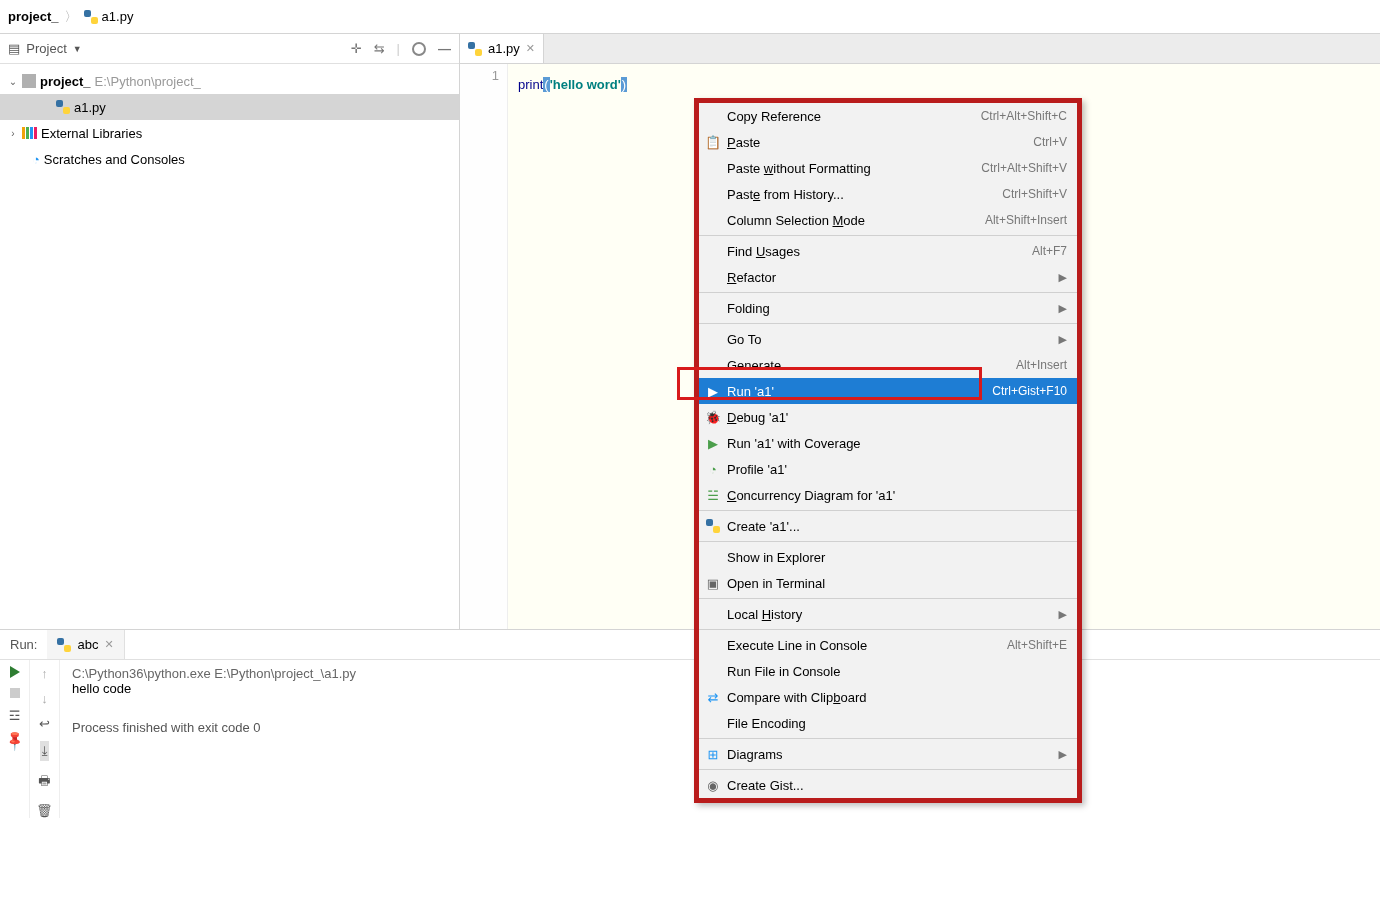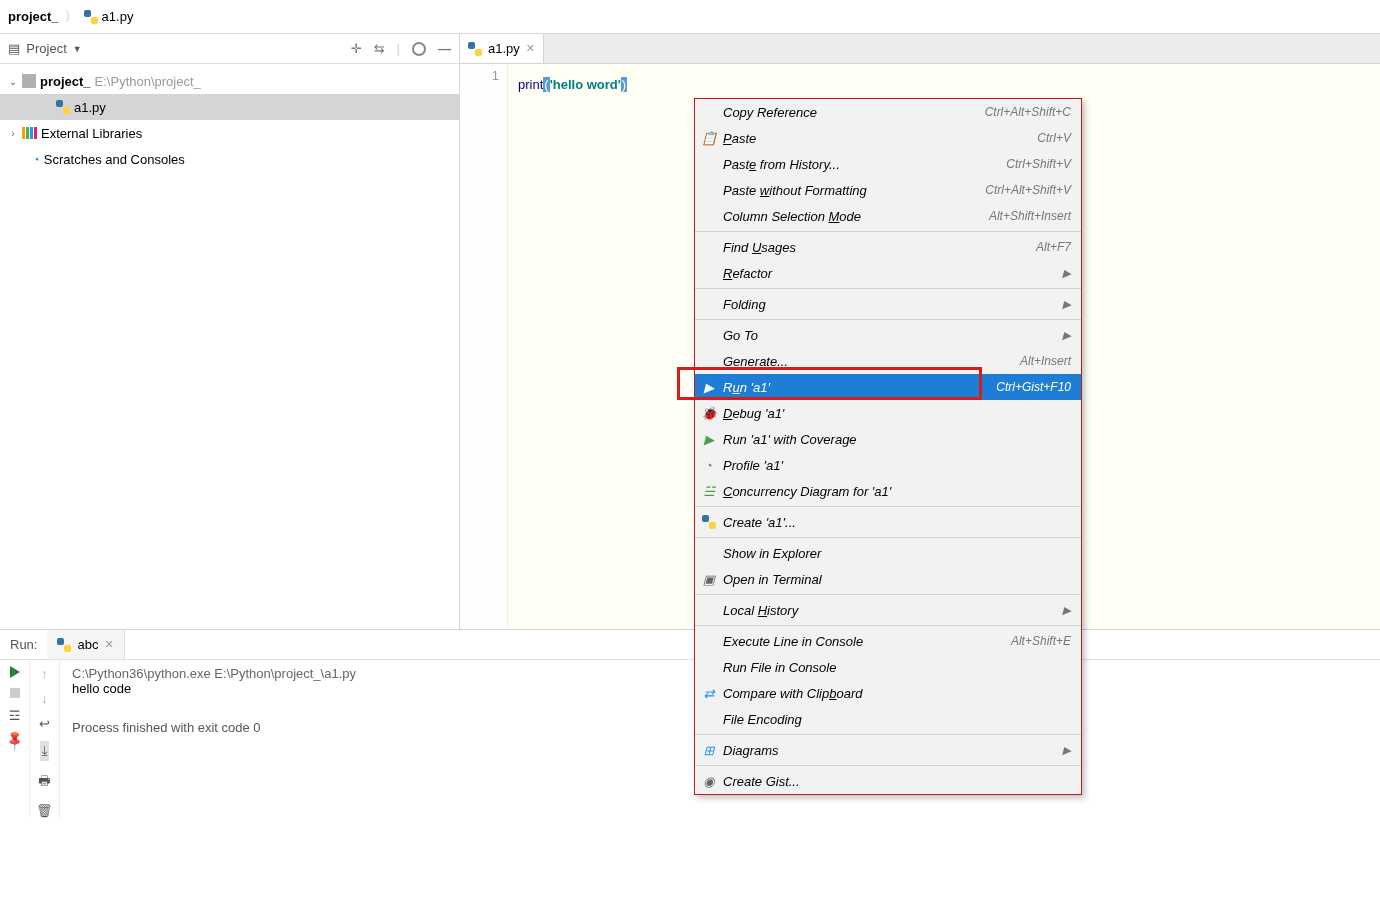--- a/index.html
+++ b/index.html
@@ -35,21 +35,21 @@
 .code .caret { background:#5b9bd5; color:#fff; padding:0 1px;}
 .run-header { height:30px; border-bottom:1px solid #e0e0e0; display:flex; align-items:center;}
 .run-header .label { padding:0 10px; color:#555;}
 .run-tab { display:flex; align-items:center; gap:6px; padding:0 10px; background:#f5f5f5; height:100%; border-right:1px solid #e0e0e0;}
 .run-body { flex:1; display:flex;}
 .run-gutter-col { width:30px; display:flex; flex-direction:column; align-items:center; gap:10px; padding-top:6px; border-right:1px solid #eee;}
 .run-gutter-col2 { width:30px; display:flex; flex-direction:column; align-items:center; gap:10px; padding-top:6px; border-right:1px solid #eee;}
 .console { flex:1; padding:6px 12px; font-family:"Consolas",monospace; font-size:14px;}
 .console .cmd { color:#666;}
 .console .exitcode { color:#555; margin-top:24px; display:block;}
-.ctx-menu { position:absolute; top:98px; left:694px; width:388px; background:#f2f2f2; border:1px solid #b91c1c; box-shadow:3px 3px 6px rgba(0,0,0,0.25); z-index:100;font-style:italic;}
+.ctx-menu { position:absolute; top:98px; left:694px; width:388px; background:#f2f2f2; border:5px solid #b91c1c; box-shadow:3px 3px 6px rgba(0,0,0,0.25); z-index:100;}
 .ctx-sep { height:1px; background:#d0d0d0; margin:2px 0;}
 .ctx-item { display:flex; align-items:center; height:26px; padding:0 10px 0 4px; gap:4px;}
 .ctx-item .ico { width:20px; display:flex; justify-content:center; color:#666;}
 .ctx-item .lbl { flex:1;}
 .ctx-item .sc { color:#777; font-size:12px;}
 .ctx-item .sub { color:#777; font-size:11px;}
 .ctx-item.selected { background:#1e7dd4; color:#fff;}
 .ctx-item.selected .sc { color:#fff;}
 .ctx-item.selected .ico { color:#fff;}
 .highlight-box { position:absolute; border:3px solid #d81b1b; top:367px; left:677px; width:305px; height:33px; z-index:200; pointer-events:none;}
@@ -180,27 +180,27 @@
       <span class="lbl">Copy Reference</span>
       <span class="sc">Ctrl+Alt+Shift+C</span>
     </div>
   <div class="ctx-item">
       <span class="ico">📋</span>
       <span class="lbl"><u>P</u>aste</span>
       <span class="sc">Ctrl+V</span>
     </div>
   <div class="ctx-item">
       <span class="ico"></span>
+      <span class="lbl">Paste <u>w</u>ithout Formatting</span>
+      <span class="sc">Ctrl+Alt+Shift+V</span>
+    </div>
+  <div class="ctx-item">
+      <span class="ico"></span>
       <span class="lbl">Past<u>e</u> from History...</span>
       <span class="sc">Ctrl+Shift+V</span>
-    </div>
-  <div class="ctx-item">
-      <span class="ico"></span>
-      <span class="lbl">Paste <u>w</u>ithout Formatting</span>
-      <span class="sc">Ctrl+Alt+Shift+V</span>
     </div>
   <div class="ctx-item">
       <span class="ico"></span>
       <span class="lbl">Column Selection <u>M</u>ode</span>
       <span class="sc">Alt+Shift+Insert</span>
     </div>
   <div class="ctx-sep"></div>
   <div class="ctx-item">
       <span class="ico"></span>
       <span class="lbl">Find <u>U</u>sages</span>

